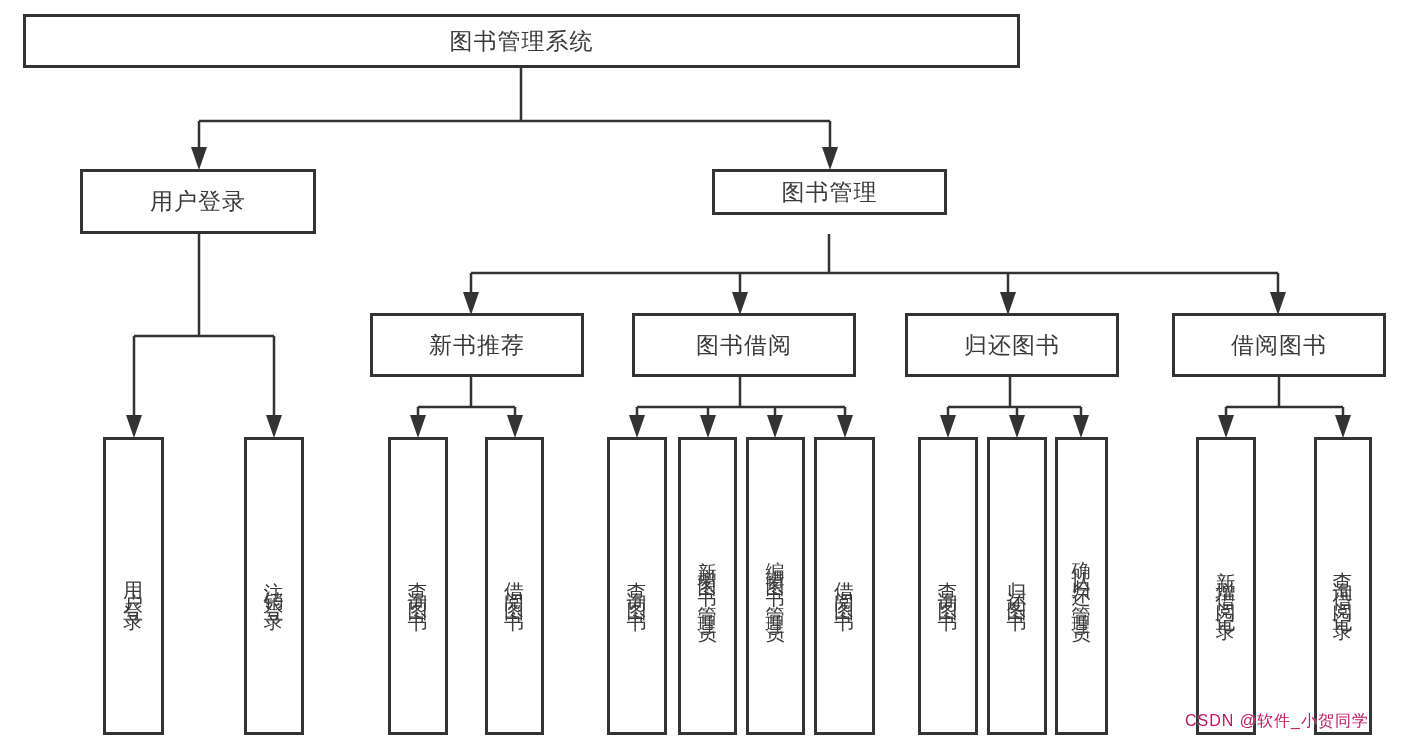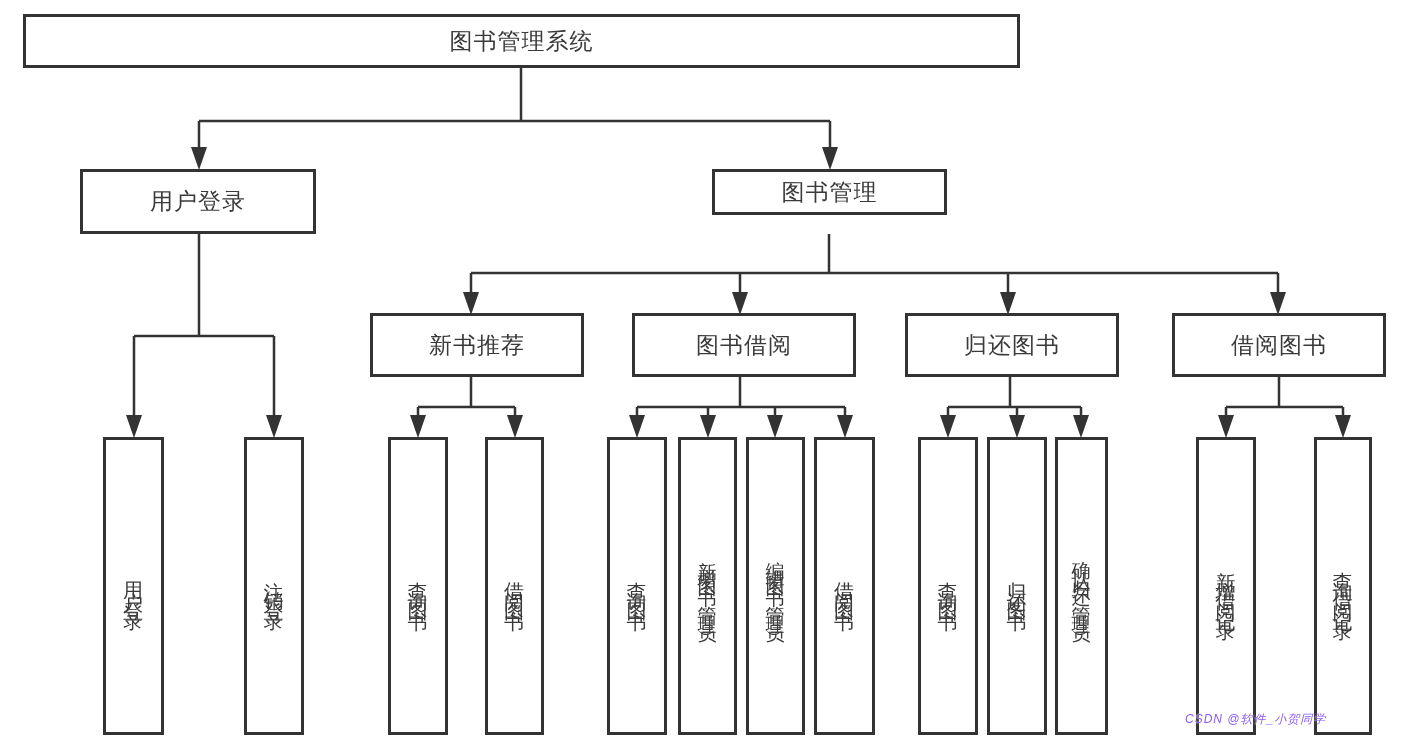--- a/index.html
+++ b/index.html
@@ -16,21 +16,21 @@
     background:#ffffff;border:3px solid #333333;
     display:flex;align-items:center;justify-content:center;z-index:2;
   }
   .vbox span{
     writing-mode:vertical-rl;text-orientation:mixed;white-space:nowrap;
     font-size:20px;letter-spacing:10px;line-height:1;color:#3a3a3a;
   }
   .vbox.long span{font-size:19px;letter-spacing:9px;}
   .watermark{
     position:absolute;left:1185px;top:711px;z-index:5;
-    font-size:12px;color:#8b5cf6;letter-spacing:1px;text-shadow:0 0 2px #ffffff;font-style:italic;
+    font-size:16px;color:#be185d;letter-spacing:1px;text-shadow:0 0 2px #ffffff;
   }
 </style>
 </head>
 <body>
 
 <div class="canvas">
 
   <svg class="wires" width="1405" height="747" viewBox="0 0 1405 747">
     <g stroke="#333333" stroke-width="2.5" fill="none">
       <path d="M521 68 V121 M199 121 H830 M199 121 V152 M830 121 V152"></path>

